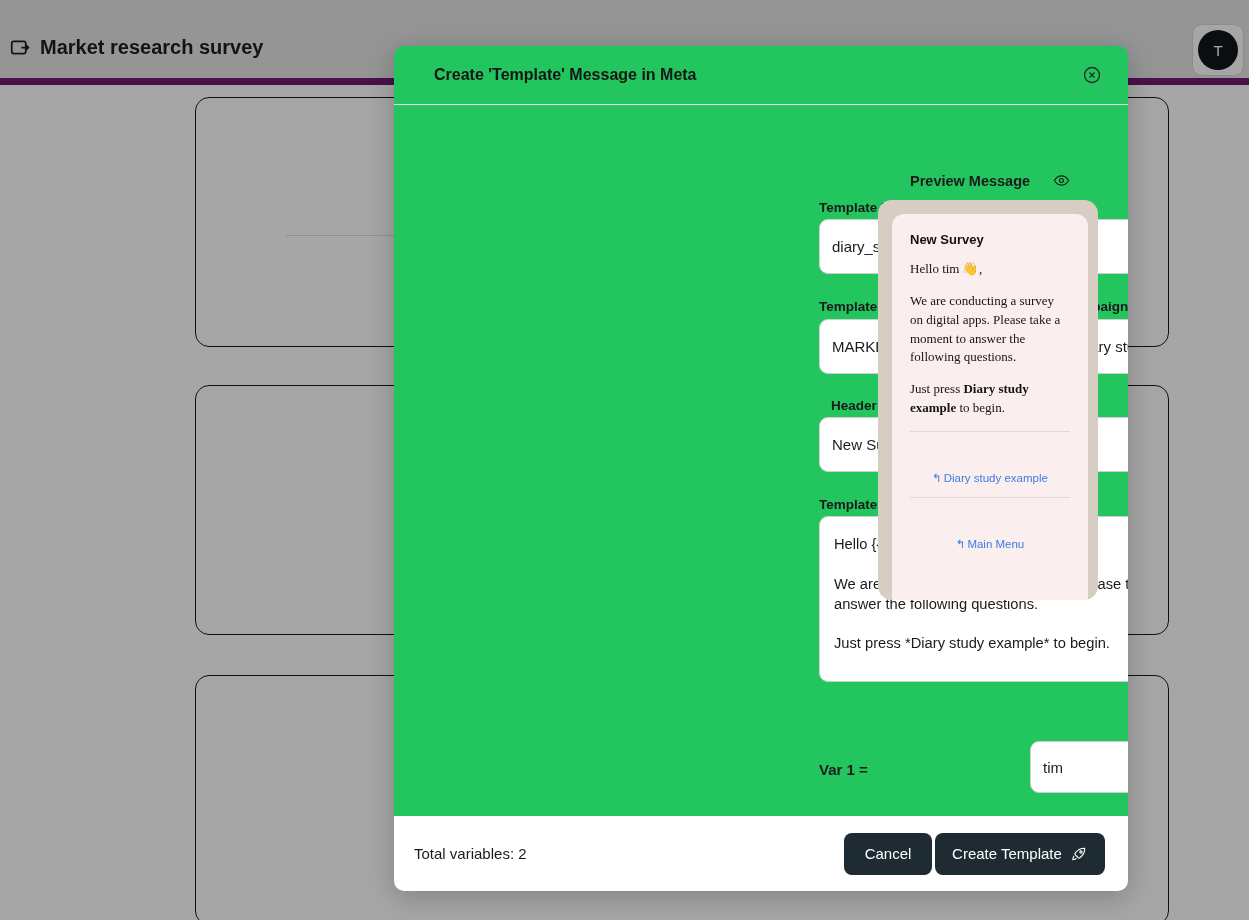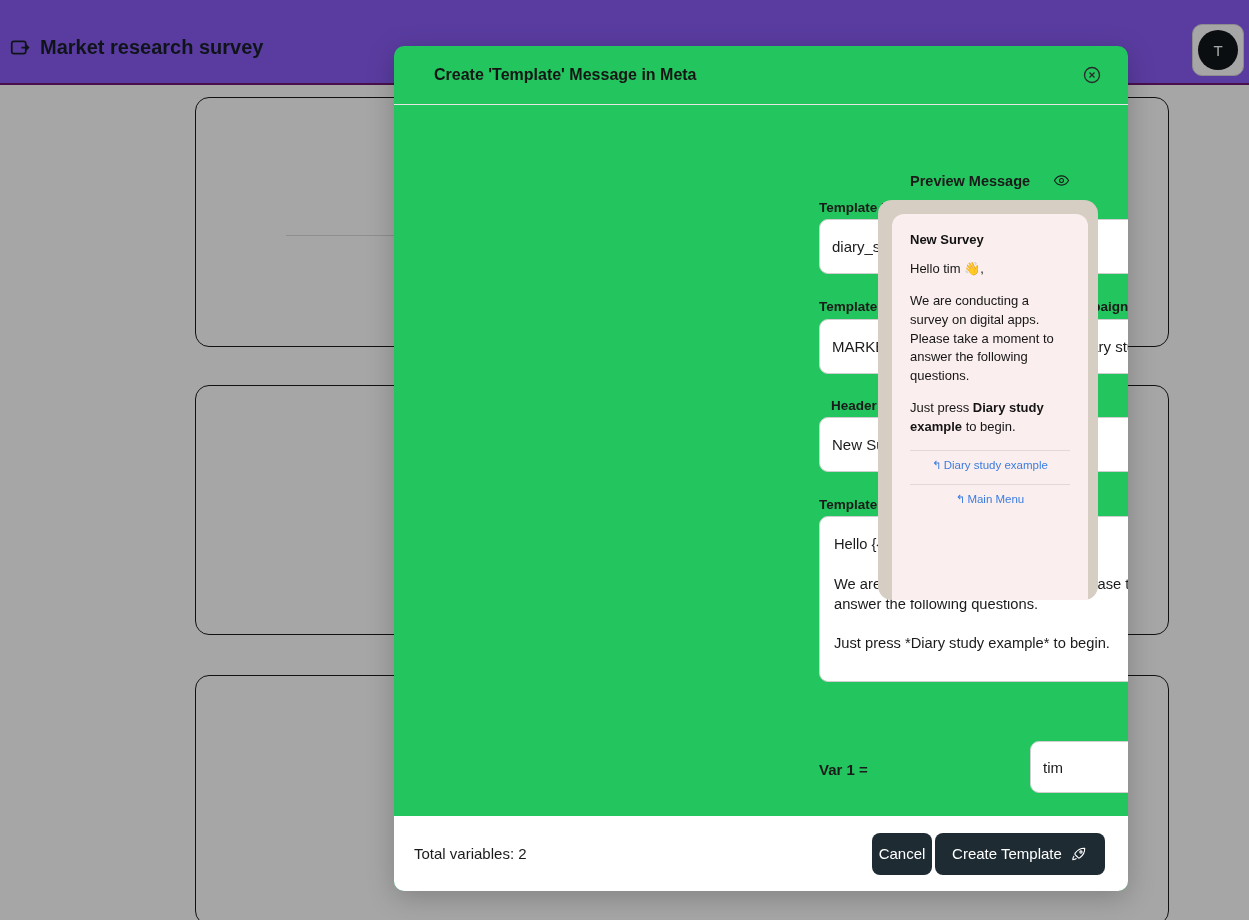--- a/index.html
+++ b/index.html
@@ -8,21 +8,21 @@
     font-family: "Liberation Sans", sans-serif;
     overflow: hidden;
     background: #ffffff;
   }
 
   
   #page-root { position: absolute; inset: 0; background: #ffffff; }
 
   .bg-topbar {
     position: absolute; top: 0; left: 0; right: 0; height: 85px;
-    background: #8b5cf6; border-bottom: 2px solid #701a75;
+    background: #e5e5e5; border-bottom: 7px solid #701a75;
     display: flex; align-items: center;
   }
   .bg-title {
     position: absolute; left: 10px; top: 36px;
     display: flex; align-items: center; gap: 9px;
     font-size: 20px; font-weight: bold; color: #18202a;
   }
   .bg-title svg { display: block; }
 
   .bg-tabs {
@@ -160,46 +160,46 @@
     background: #d6cdc3; border-radius: 14px;
     padding: 14px 10px 0 14px;
   }
   #phone-screen {
     width: 100%; height: 100%;
     background: #fbeeee; border-radius: 12px 12px 0 0;
     padding: 18px 18px 0 18px;
     overflow: hidden;
   }
   .pv-title { font-size: 13px; font-weight: bold; color: #121212; margin-bottom: 13px; }
-  .pv-para  { font-size: 13px; color: #151515; line-height: 1.45; margin-bottom: 13px; }
+  .pv-para  { font-size: 13px; color: #151515; line-height: 1.45; margin-bottom: 13px; font-family: Liberation Serif, serif; }
   .pv-para b { font-weight: bold; }
   .pv-divider { border-top: 1px solid #e2d8d8; margin: 6px 0 0 0; }
   .pv-action {
     text-align: center; color: #3b7de0; font-size: 11.5px;
-    padding: 7px 0 6px 0; line-height: 1.25; cursor: pointer;
+    padding: 7px 0 6px 0; line-height: 1.25; cursor: pointer; margin-top: 32px;
   }
   .pv-action .arr { margin-right: 2px; }
 
   
   .modal-footer {
     position: absolute; left: 0; right: 0; bottom: 0; height: 75px;
     background: #ffffff;
     display: flex; align-items: center;
   }
   #total-vars {
     position: absolute; left: 20px; font-size: 15px; color: #1b1b1b;
   }
   .btn {
     position: absolute; height: 42px; border-radius: 8px;
     background: #1e2b33; color: #ffffff; border: none;
     font-family: "Liberation Sans", sans-serif; font-size: 15px;
     display: flex; align-items: center; justify-content: center; gap: 8px;
     cursor: pointer;
   }
-  #btn-cancel { right: 196px; width: 60px; }
+  #btn-cancel { right: 196px; width: 88px; }
   #btn-create { right: 23px; width: 170px; }
   #btn-create .rocket { width: 18px; height: 18px; }
   #btn-create .rocket svg { display: block; }
 </style>
 </head>
 <body>
 
 <div id="page-root">
 
   <div class="bg-topbar">

